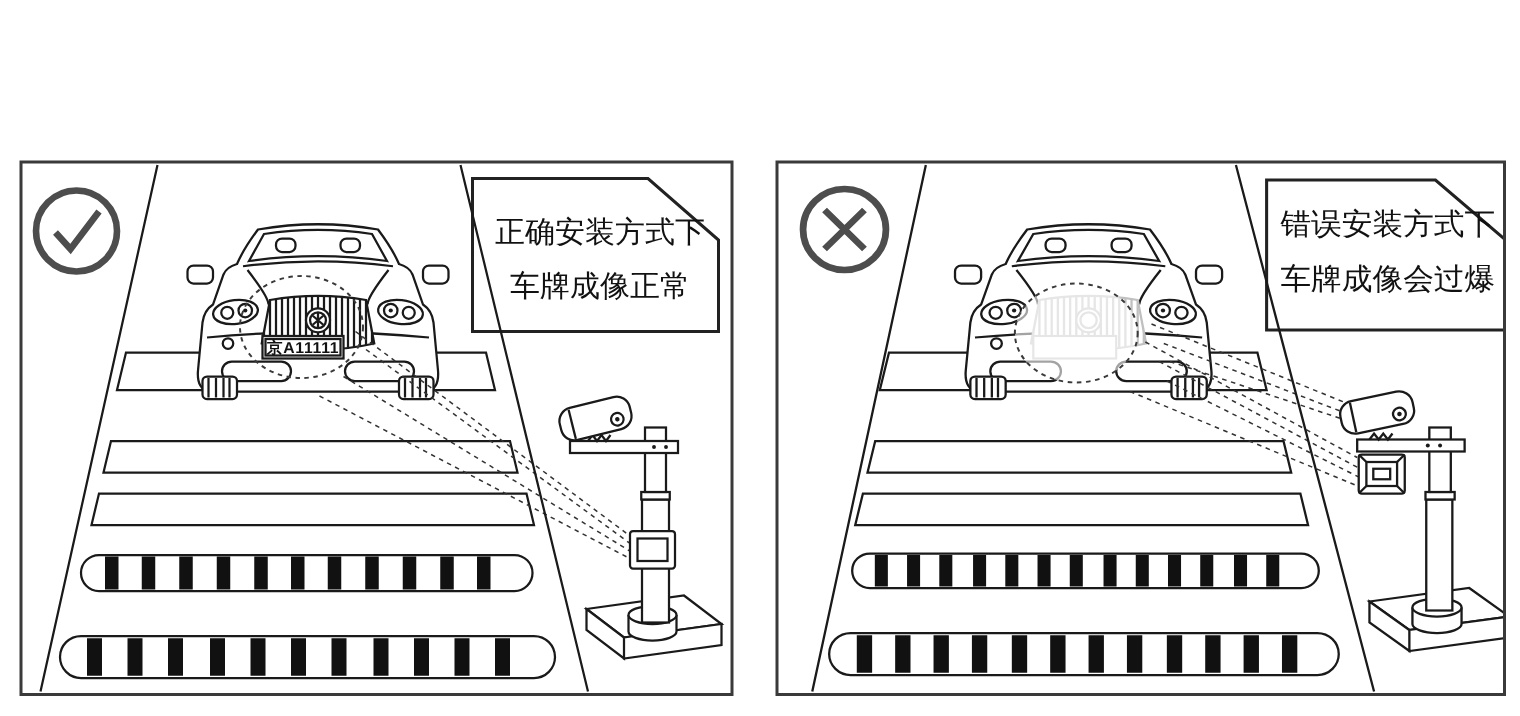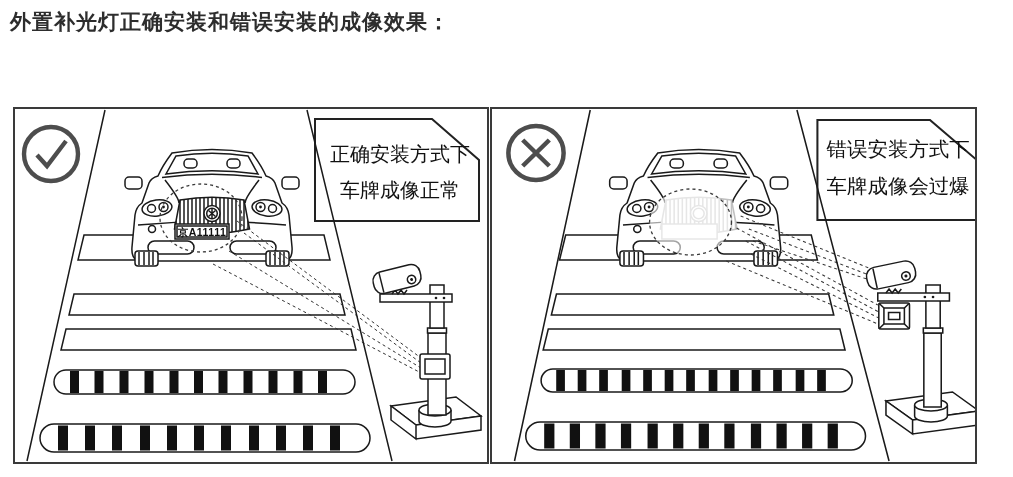--- a/index.html
+++ b/index.html
@@ -2,35 +2,34 @@
 <html><head>
 <meta charset="utf-8">
 <style>
   html,body{margin:0;padding:0;background:#ffffff;}
   .stage{position:relative;width:1013px;height:477px;background:#fff;overflow:hidden;
          font-family:"Liberation Sans",sans-serif;}
   .title{position:absolute;left:10px;top:8px;font-size:21px;font-weight:bold;
          color:#2d2d2d;letter-spacing:1px;}
   .panel{position:absolute;top:107px;height:353px;border:2px solid #3a3a3a;background:#fff;}
   .panel-correct{left:13px;width:472px;}
-  .panel-wrong{left:490px;width:483px;}
+  .panel-wrong{left:517px;width:483px;}
   .panel svg{display:block;width:100%;height:100%;}
   .ln{stroke:#1a1a1a;stroke-width:1.5;fill:none;}
   .lnw{stroke:#1a1a1a;stroke-width:1.5;fill:#fff;}
   .fade{stroke:#c0c0c0;}
   text{font-family:"Liberation Sans",sans-serif;}
   .callout-text{font-size:20px;fill:#111;}
   .plate-text{font-size:10.5px;font-weight:bold;fill:#111;letter-spacing:.5px;}
 </style>
 </head>
 <body>
 
 <div class="stage">
 
-  <div class="title">外置补光灯正确安装和错误安装的成像效果：</div>
 
   <div class="panel panel-correct">
     <svg viewBox="0 0 472 353" preserveAspectRatio="none">
       <defs>
         <clipPath id="grilleClipL">
             <path d="M165 91 Q197 85.5 229 91 L234.5 120 Q197 128.5 159.5 120 Z"></path>
           </clipPath>
       </defs>
 
       <g>

